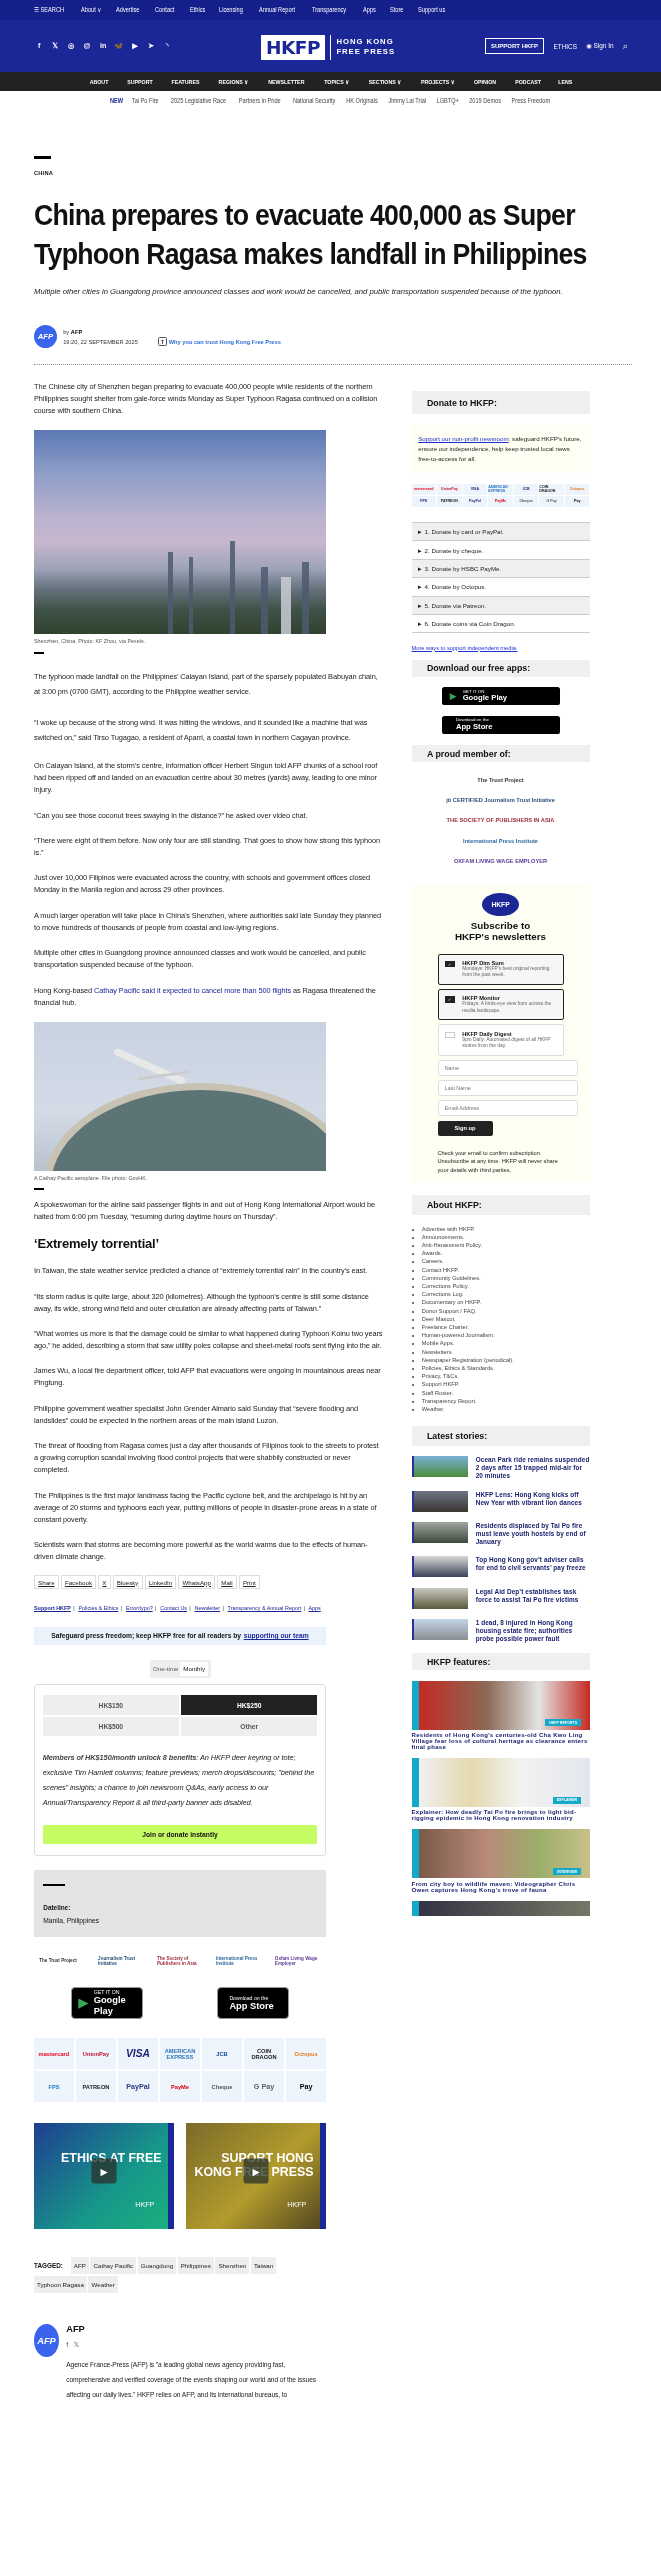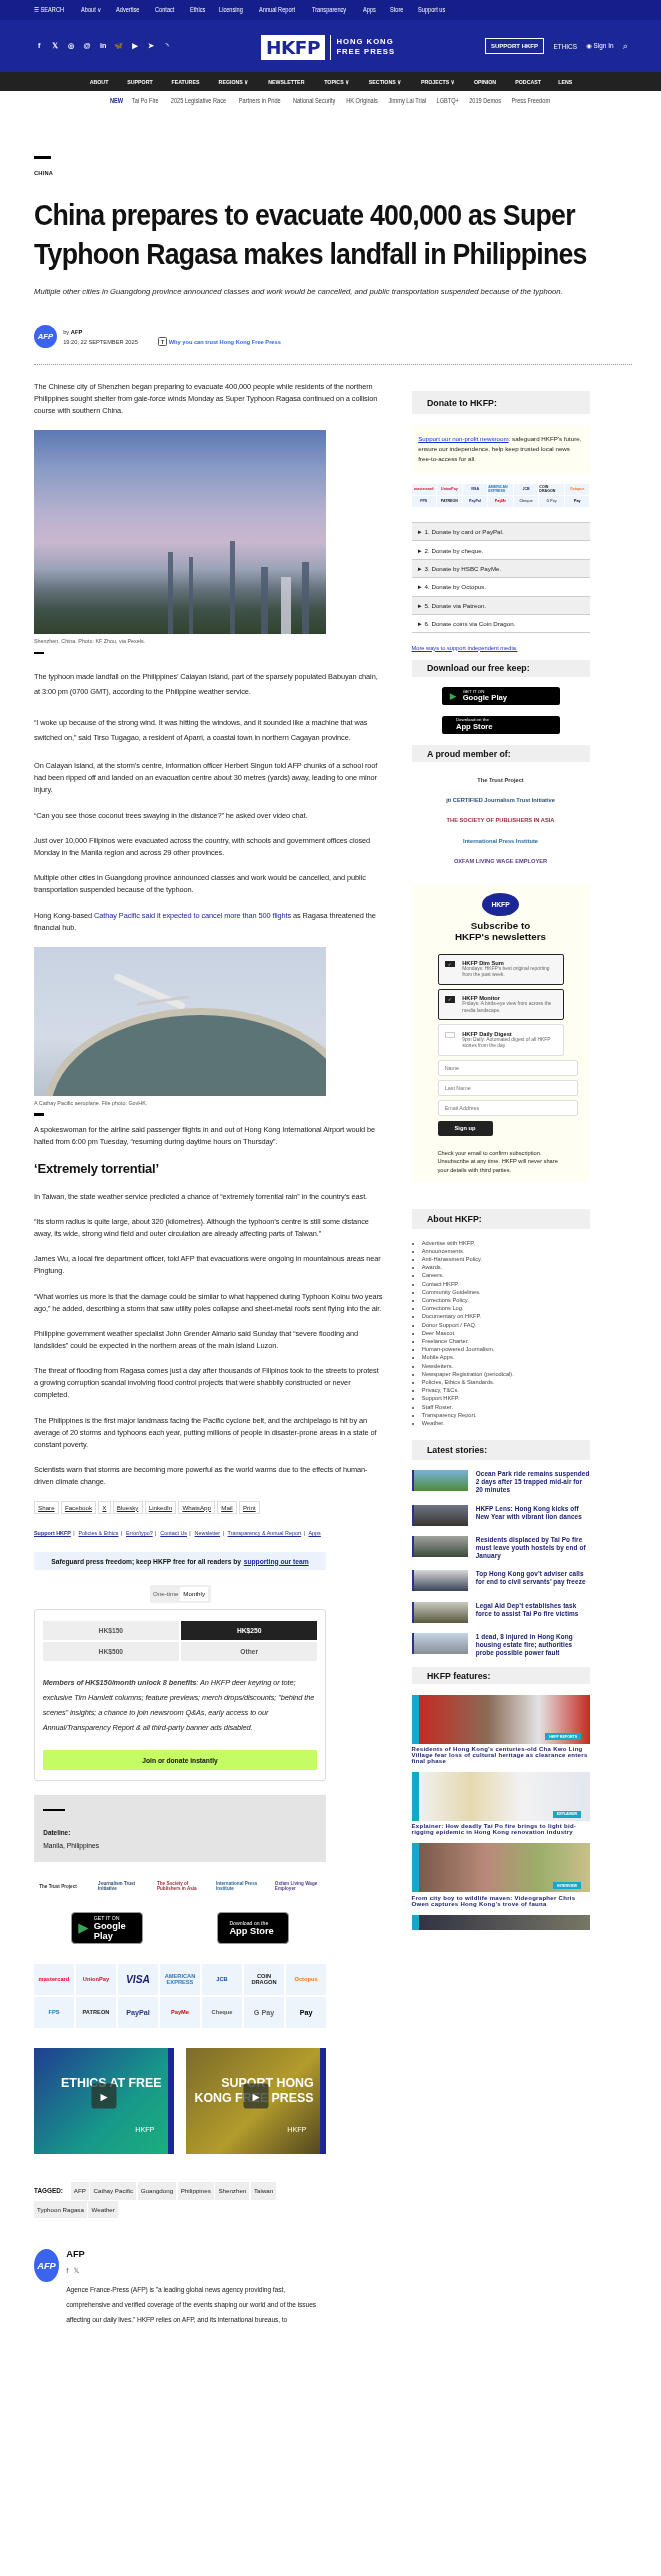--- a/index.html
+++ b/index.html
@@ -243,39 +243,41 @@
       <div class="bldg" style="left:247px;width:10.3px;height:57px;background:#c9ccd5"></div>
       <div class="bldg" style="left:268px;width:7.2px;height:72px"></div>
     </div>
     <div class="caption">Shenzhen, China. Photo: KF Zhou, via Pexels.</div>
     <div class="cap-rule"></div>
 
     <p>The typhoon made landfall on the Philippines’ Calayan Island, part of the sparsely populated Babuyan chain, at 3:00 pm (0700 GMT), according to the Philippine weather service.</p>
     <p>“I woke up because of the strong wind. It was hitting the windows, and it sounded like a machine that was switched on,” said Tirso Tugagao, a resident of Aparri, a coastal town in northern Cagayan province.</p>
     <p class="tight">On Calayan Island, at the storm’s centre, information officer Herbert Singun told AFP chunks of a school roof had been ripped off and landed on an evacuation centre about 30 metres (yards) away, leading to one minor injury.</p>
     <p class="tight">“Can you see those coconut trees swaying in the distance?” he asked over video chat.</p>
+    <p class="tight">“There were eight of them before. Now only four are still standing. That goes to show how strong this typhoon is.”</p>
     <p class="tight">Just over 10,000 Filipinos were evacuated across the country, with schools and government offices closed Monday in the Manila region and across 29 other provinces.</p>
+    <p class="tight">A much larger operation will take place in China’s Shenzhen, where authorities said late Sunday they planned to move hundreds of thousands of people from coastal and low-lying regions.</p>
     <p class="tight">Multiple other cities in Guangdong province announced classes and work would be cancelled, and public transportation suspended because of the typhoon.</p>
     <p class="tight"><span>Hong Kong-based </span><a>Cathay Pacific said it expected to cancel more than 500 flights</a><span> as Ragasa threatened the financial hub.</span></p>
 
     <div class="photo plane">
       <div class="jet"></div>
         <div class="wing"></div>
         <div class="tail"></div>
       <div class="roof"></div>
     </div>
     <div class="caption">A Cathay Pacific aeroplane. File photo: GovHK.</div>
     <div class="cap-rule" style="margin-bottom:8.2px"></div>
 
     <p class="tight">A spokeswoman for the airline said passenger flights in and out of Hong Kong International Airport would be halted from 6:00 pm Tuesday, “resuming during daytime hours on Thursday”.</p>
     <h2 class="subhead">‘Extremely torrential’</h2>
     <p class="tight">In Taiwan, the state weather service predicted a chance of “extremely torrential rain” in the country’s east.</p>
     <p class="tight">“Its storm radius is quite large, about 320 (kilometres). Although the typhoon’s centre is still some distance away, its wide, strong wind field and outer circulation are already affecting parts of Taiwan.”</p>
+    <p class="tight">“What worries us more is that the damage could be similar to what happened during Typhoon Koinu two years ago,” he added, describing a storm that saw utility poles collapse and sheet-metal roofs sent flying into the air.</p>
     <p class="tight">James Wu, a local fire department officer, told AFP that evacuations were ongoing in mountainous areas near Pingtung.</p>
-    <p class="tight">“What worries us more is that the damage could be similar to what happened during Typhoon Koinu two years ago,” he added, describing a storm that saw utility poles collapse and sheet-metal roofs sent flying into the air.</p>
     <p class="tight">Philippine government weather specialist John Grender Almario said Sunday that “severe flooding and landslides” could be expected in the northern areas of the main island Luzon.</p>
     <p class="tight">The threat of flooding from Ragasa comes just a day after thousands of Filipinos took to the streets to protest a growing corruption scandal involving flood control projects that were shabbily constructed or never completed.</p>
     <p class="tight">The Philippines is the first major landmass facing the Pacific cyclone belt, and the archipelago is hit by an average of 20 storms and typhoons each year, putting millions of people in disaster-prone areas in a state of constant poverty.</p>
     <p class="tight">Scientists warn that storms are becoming more powerful as the world warms due to the effects of human-driven climate change.</p>
 
     <div class="share-row">
       <span>Share</span>
       <span>Facebook</span>
       <span>X</span>
       <span>Bluesky</span>
@@ -430,21 +432,21 @@
     <div class="acc">
       <div>► 1. Donate by card or PayPal.</div>
       <div>► 2. Donate by cheque.</div>
       <div>► 3. Donate by HSBC PayMe.</div>
       <div>► 4. Donate by Octopus.</div>
       <div>► 5. Donate via Patreon.</div>
       <div>► 6. Donate coins via Coin Dragon.</div>
     </div>
     <a class="more-ways">More ways to support independent media.</a>
 
-    <div class="widget-h" style="padding:3.6px 15.5px">Download our free keep:</div>
+    <div class="widget-h" style="padding:3.6px 15.5px">Download our free apps:</div>
     <div class="store">
       <span class="i" style="color:#34a853">▶</span>
       <div>
           <div class="s">GET IT ON</div>
           <div class="b">Google Play</div>
         </div>
     </div>
     <div class="store">
       <span class="i"></span>
       <div>
@@ -486,21 +488,21 @@
             <div class="d">9pm Daily: Automated digest of all HKFP stories from the day.</div>
           </div>
       </div>
       <input class="nl-input" placeholder="Name" style="">
       <input class="nl-input" placeholder="Last Name" style="">
       <input class="nl-input" placeholder="Email Address" style="">
       <span class="signup">Sign up</span>
       <p class="nl-note">Check your email to confirm subscription. Unsubscribe at any time. HKFP will never share your details with third parties.</p>
     </div>
 
-    <div class="widget-h" style="margin-top:27px;padding:5.2px 15.5px">About HKFP:</div>
+    <div class="widget-h" style="margin-top:13px;padding:5.2px 15.5px">About HKFP:</div>
     <ul class="about-list">
       <li>Advertise with HKFP.</li>
       <li>Announcements.</li>
       <li>Anti-Harassment Policy.</li>
       <li>Awards.</li>
       <li>Careers.</li>
       <li>Contact HKFP.</li>
       <li>Community Guidelines.</li>
       <li>Corrections Policy.</li>
       <li>Corrections Log.</li>

